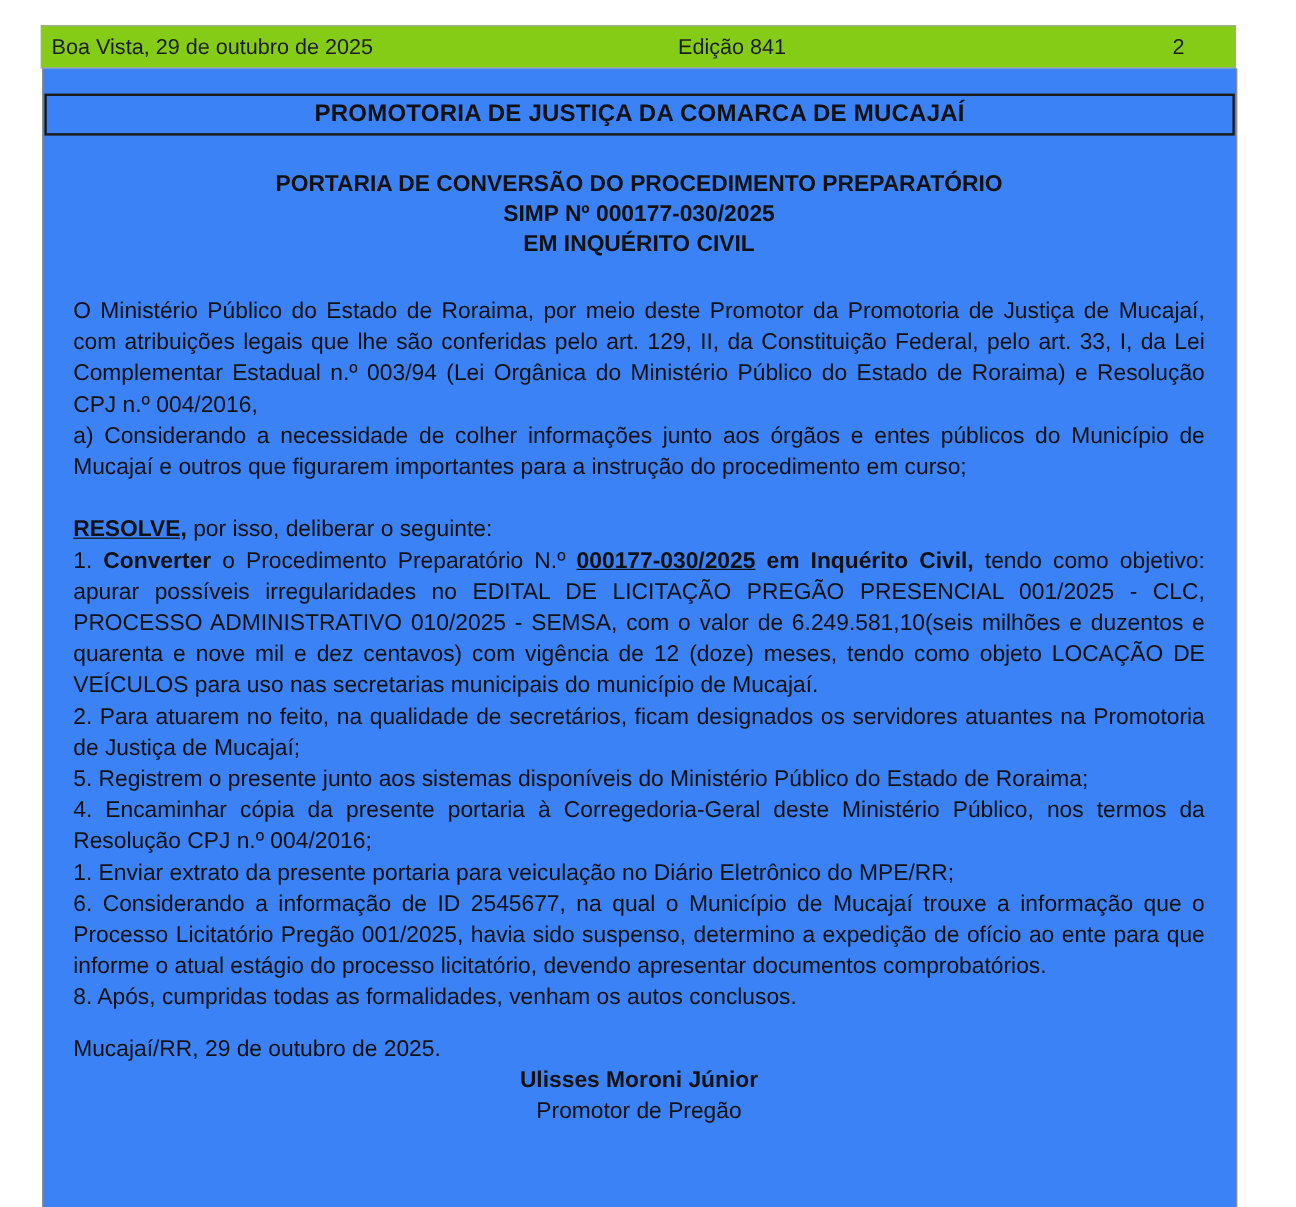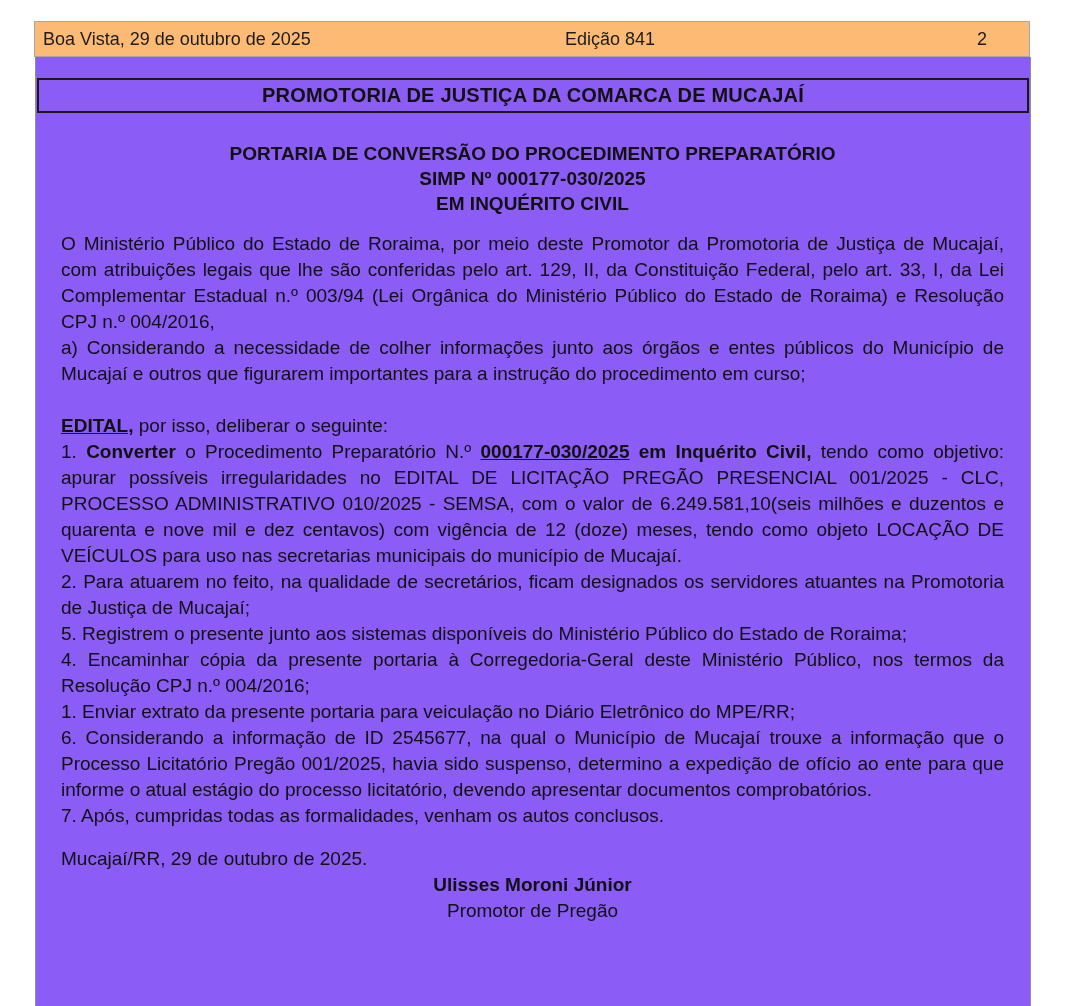--- a/index.html
+++ b/index.html
@@ -16,39 +16,39 @@
     height: 1006px;
     background: #ffffff;
   }
   
   .header-band {
     position: absolute;
     left: 34px;
     top: 21px;
     width: 996px;
     height: 36px;
-    background: #fdba74;
+    background: #84cc16;
     border: 1px solid #a6a6a6;
     font-size: 18px;
     line-height: 34px;
     color: #1c1c1c;
   }
   .header-band .hdr-date { position: absolute; left: 8px; top: 0; }
   .header-band .hdr-edition { position: absolute; left: 530px; top: 0; }
   .header-band .hdr-pagenum { position: absolute; right: 42px; top: 0; }
   
   .content-frame {
     position: absolute;
     left: 35px;
     top: 57px;
     width: 996px;
     height: 949px;
     border-left: 1px solid #8f8f8f;
     border-right: 1px solid #8f8f8f;
-    background: #8b5cf6;
+    background: #3b82f6;
   }
   .title-box {
     margin: 21px 1px 0 1px;
     border: 2px solid #1a1a1a;
     height: 35px;
     display: flex;
     align-items: center;
     justify-content: center;
   }
   .title-box h1 {
@@ -59,21 +59,21 @@
   .doc-body {
     padding: 28px 26px 0 25px;
     font-size: 19px;
     line-height: 26px;
   }
   .doc-heading {
     text-align: center;
     font-weight: bold;
     font-size: 19px;
     line-height: 25px;
-    margin-bottom: 15px;
+    margin-bottom: 31px;
   }
   .doc-body p {
     text-align: justify;
     margin: 0;
   }
   p.gap-before { margin-top: 26px !important; }
   p.small-gap-before { margin-top: 17px !important; }
   .u { text-decoration: underline; }
   b { font-weight: bold; }
   .signature {
@@ -105,30 +105,30 @@
       <div class="doc-heading">
         <div>PORTARIA DE CONVERSÃO DO PROCEDIMENTO PREPARATÓRIO</div>
         <div>SIMP Nº 000177-030/2025</div>
         <div>EM INQUÉRITO CIVIL</div>
       </div>
 
       <p>O Ministério Público do Estado de Roraima, por meio deste Promotor da Promotoria de Justiça de Mucajaí, com atribuições legais que lhe são conferidas pelo art. 129, II, da Constituição Federal, pelo art. 33, I, da Lei Complementar Estadual n.º 003/94 (Lei Orgânica do Ministério Público do Estado de Roraima) e Resolução CPJ n.º 004/2016,</p>
 
       <p>a) Considerando a necessidade de colher informações junto aos órgãos e entes públicos do Município de Mucajaí e outros que figurarem importantes para a instrução do procedimento em curso;</p>
 
-      <p class="gap-before"><b class="u">EDITAL,</b><span> por isso, deliberar o seguinte:</span></p>
+      <p class="gap-before"><b class="u">RESOLVE,</b><span> por isso, deliberar o seguinte:</span></p>
 
       <p><span>1. </span><b>Converter</b><span> o Procedimento Preparatório N.º </span><b class="u">000177-030/2025</b><b> em Inquérito Civil,</b><span> tendo como objetivo: apurar possíveis irregularidades no EDITAL DE LICITAÇÃO PREGÃO PRESENCIAL 001/2025 - CLC, PROCESSO ADMINISTRATIVO 010/2025 - SEMSA, com o valor de 6.249.581,10(seis milhões e duzentos e quarenta e nove mil e dez centavos) com vigência de 12 (doze) meses, tendo como objeto LOCAÇÃO DE VEÍCULOS para uso nas secretarias municipais do município de Mucajaí.</span></p>
 
       <p>2. Para atuarem no feito, na qualidade de secretários, ficam designados os servidores atuantes na Promotoria de Justiça de Mucajaí;</p>
       <p>5. Registrem o presente junto aos sistemas disponíveis do Ministério Público do Estado de Roraima;</p>
       <p>4. Encaminhar cópia da presente portaria à Corregedoria-Geral deste Ministério Público, nos termos da Resolução CPJ n.º 004/2016;</p>
       <p>1. Enviar extrato da presente portaria para veiculação no Diário Eletrônico do MPE/RR;</p>
       <p>6. Considerando a informação de ID 2545677, na qual o Município de Mucajaí trouxe a informação que o Processo Licitatório Pregão 001/2025, havia sido suspenso, determino a expedição de ofício ao ente para que informe o atual estágio do processo licitatório, devendo apresentar documentos comprobatórios.</p>
-      <p>7. Após, cumpridas todas as formalidades, venham os autos conclusos.</p>
+      <p>8. Após, cumpridas todas as formalidades, venham os autos conclusos.</p>
 
       <p class="small-gap-before">Mucajaí/RR, 29 de outubro de 2025.</p>
 
       <div class="signature">
         <span class="sig-name">Ulisses Moroni Júnior</span>
         <span class="sig-role">Promotor de Pregão</span>
       </div>
 
     </div>
   </div>

